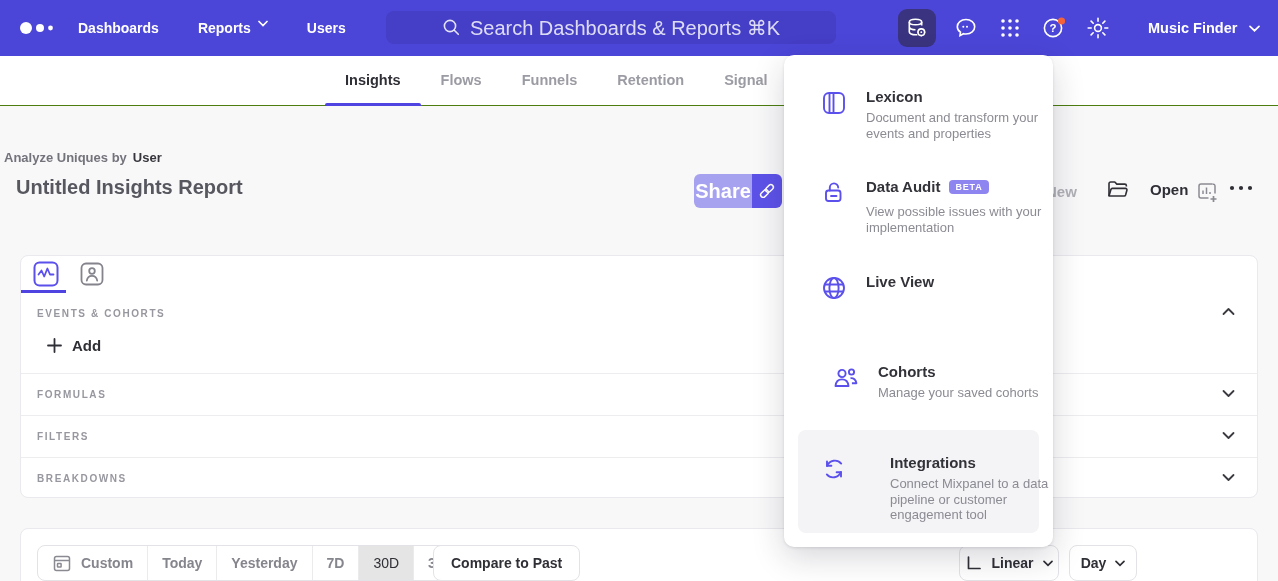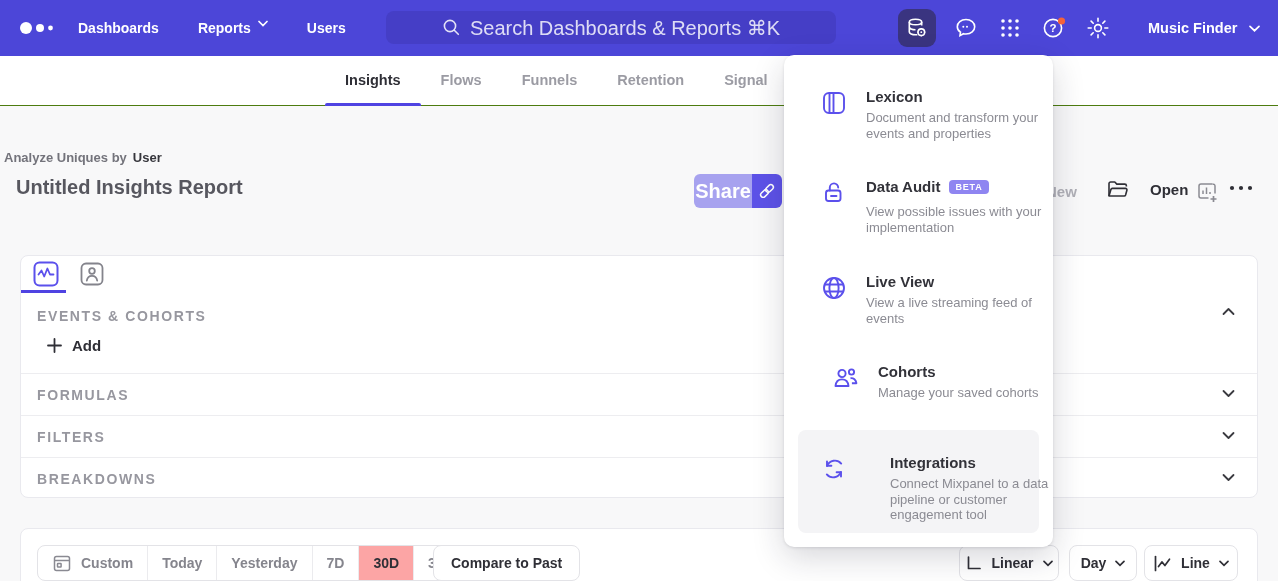--- a/index.html
+++ b/index.html
@@ -44,39 +44,39 @@
   .more-dots { position:absolute; left:1228px; top:184px; cursor:pointer; }
 
   
   .card { position:absolute; left:20px; top:255px; width:1238px; height:243px; background:#fff;
     border:1px solid #e9e9ee; border-radius:8px; }
   .icon-tabs { position:relative; height:36px; display:flex; align-items:center; gap:20px; padding-left:12px; }
   .icon-tab { width:26px; height:26px; display:flex; align-items:center; justify-content:center; cursor:pointer; }
   .icon-tabs .underline { position:absolute; left:0; bottom:-1px; width:45px; height:3px; background:#4f43e2; }
   .sect { position:relative; border-top:1px solid #ededf0; }
   .sect.first { border-top:none; }
-  .sect-label { font-size:14px; font-weight:700; letter-spacing:1.6px; color:#97979f; }
+  .sect-label { font-size:10px; font-weight:700; letter-spacing:1.6px; color:#97979f; }
   .sect .chev { position:absolute; right:22px; }
   .row-events { height:81px; }
   .row-events .sect-label { position:absolute; left:16px; top:16px; }
   .row-events .chev { top:15px; }
   .add-btn { position:absolute; left:26px; top:45px; display:flex; align-items:center; gap:10px; cursor:pointer; }
   .add-btn span { font-size:15px; font-weight:700; color:#2f2f36; }
   .row-sm { height:42px; display:flex; align-items:center; padding-left:16px; }
   .row-sm .chev { top:15px; }
 
   
   .toolcard { position:absolute; left:20px; top:528px; width:1238px; height:78px; background:#fff;
     border:1px solid #e9e9ee; border-radius:8px 8px 0 0; }
   .range-group { position:absolute; left:16px; top:16px; height:36px; display:flex; border:1px solid #e3e3e7;
     border-radius:8px; overflow:hidden; background:#fff; }
   .seg { display:flex; align-items:center; gap:9px; padding:0 14px; font-size:14px; font-weight:600;
     color:#85858d; border-right:1px solid #ebebee; cursor:pointer; white-space:nowrap; }
   .seg:last-child { border-right:none; }
-  .seg.active { background:#fca5a5; color:#2f2f36; font-weight:700; }
+  .seg.active { background:#e5e5e5; color:#2f2f36; font-weight:400; }
   .btn { position:absolute; top:16px; height:36px; border:1px solid #e3e3e7; border-radius:8px; background:#fff;
     display:flex; align-items:center; justify-content:center; gap:9px; font-size:14px; font-weight:700; color:#2f2f36; cursor:pointer; }
 
   
   .panel { position:absolute; left:784px; top:55px; width:269px; height:492px; background:#fff; border-radius:10px;
     box-shadow:0 1px 3px rgba(30,30,50,.12), 0 10px 32px rgba(30,30,50,.18); z-index:20; }
   .menu-item { position:absolute; left:0; width:100%; padding-left:36px; display:flex; gap:18px; cursor:pointer; }
   .menu-icon { flex:0 0 28px; margin-top:1px; }
   .menu-title { font-size:15px; font-weight:700; color:#323239; display:flex; align-items:center; gap:9px; }
   .menu-desc { margin-top:5px; font-size:13px; line-height:15.5px; color:#8b8b93; width:182px; }
@@ -306,30 +306,20 @@
     <svg width="10" height="7" viewBox="0 0 10 7">
         <path d="M1 1.3l4 4 4-4" stroke="#2f2f36" stroke-width="1.7" fill="none" stroke-linecap="round"></path>
       </svg>
   </div>
   <div class="btn" style="left:1048px; width:68px;">
     <span>Day</span>
     <svg width="10" height="7" viewBox="0 0 10 7">
         <path d="M1 1.3l4 4 4-4" stroke="#2f2f36" stroke-width="1.7" fill="none" stroke-linecap="round"></path>
       </svg>
   </div>
-  <div class="btn" style="left:1123px; width:94px;">
-    <svg width="19" height="17" viewBox="0 0 19 17" fill="none" stroke="#2f2f36" stroke-width="1.7">
-      <path d="M2.5 1.5v14" stroke-linecap="round"></path>
-      <path d="M5.5 11.5l3.4-4.6 3 3.6 4.6-6.3" stroke-linecap="round" stroke-linejoin="round"></path>
-    </svg>
-    <span>Line</span>
-    <svg width="10" height="7" viewBox="0 0 10 7">
-        <path d="M1 1.3l4 4 4-4" stroke="#2f2f36" stroke-width="1.7" fill="none" stroke-linecap="round"></path>
-      </svg>
-  </div>
 </div>
 
 <div class="panel">
 
   <div class="menu-item" style="top:123px;">
     <span class="menu-icon">
       <svg width="28" height="28" viewBox="0 0 28 28" fill="none" stroke="#5b50ec" stroke-width="1.9">
         <rect x="6" y="11.5" width="14.5" height="10.5" rx="2.5"></rect>
         <path d="M9.8 11.5V8.6a4.2 4.2 0 018.4 0" stroke-linecap="round"></path>
         <path d="M11 17h5.5" stroke-linecap="round"></path>
@@ -360,21 +350,20 @@
   <div class="menu-item" style="top:218px;">
     <span class="menu-icon">
       <svg width="28" height="28" viewBox="0 0 28 28" fill="none" stroke="#5b50ec" stroke-width="1.9">
         <circle cx="14" cy="14" r="10"></circle>
         <ellipse cx="14" cy="14" rx="4.6" ry="10"></ellipse>
         <path d="M4.6 10.5h18.8M4.6 17.5h18.8"></path>
       </svg>
     </span>
     <div class="menu-text">
       <div class="menu-title">Live View</div>
-      <div class="menu-desc">View a live streaming feed of events</div>
     </div>
   </div>
 
   <div class="menu-item" style="top:308px;padding-left:48px;">
     <span class="menu-icon">
       <svg width="28" height="28" viewBox="0 0 28 28" fill="none" stroke="#5b50ec" stroke-width="1.9">
         <circle cx="10" cy="9.5" r="3.6"></circle>
         <path d="M3.5 22c.4-4.2 3-6.6 6.5-6.6s6.1 2.4 6.5 6.6z" stroke-linejoin="round"></path>
         <circle cx="19.5" cy="8" r="2.6"></circle>
         <path d="M18.5 14.2c3-.4 5.5 1.5 5.9 5h-4.5" stroke-linejoin="round"></path>

